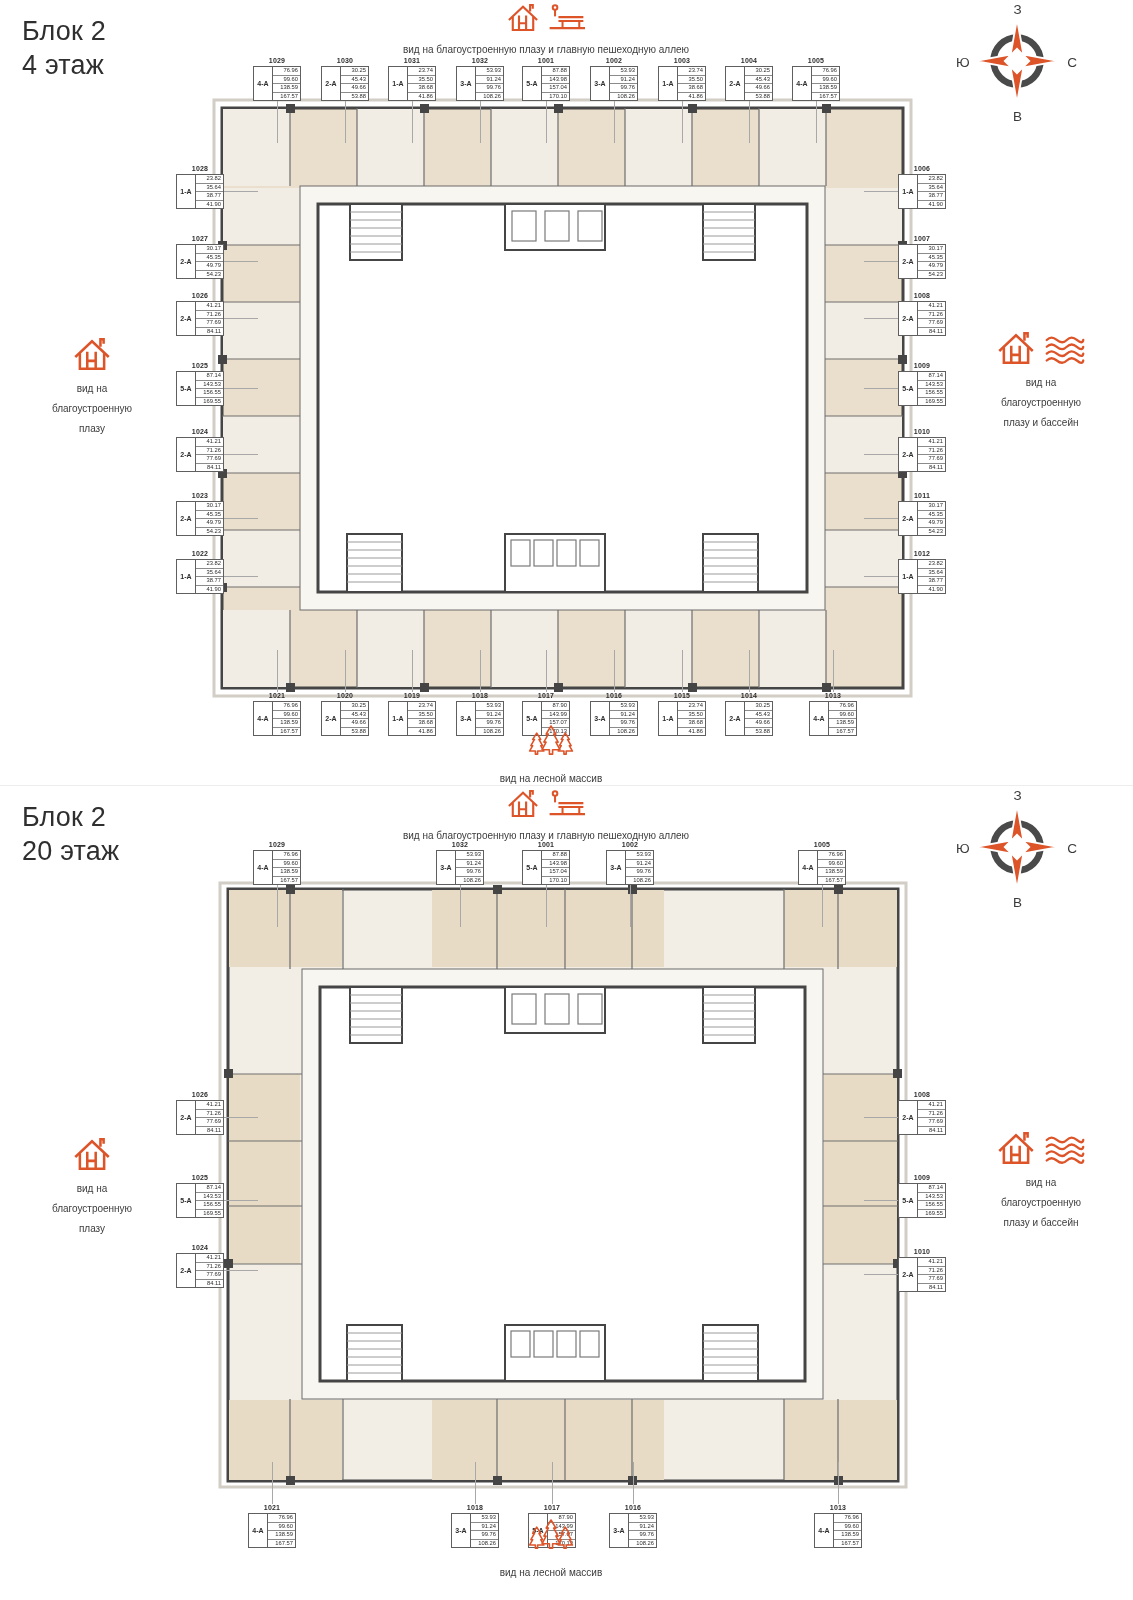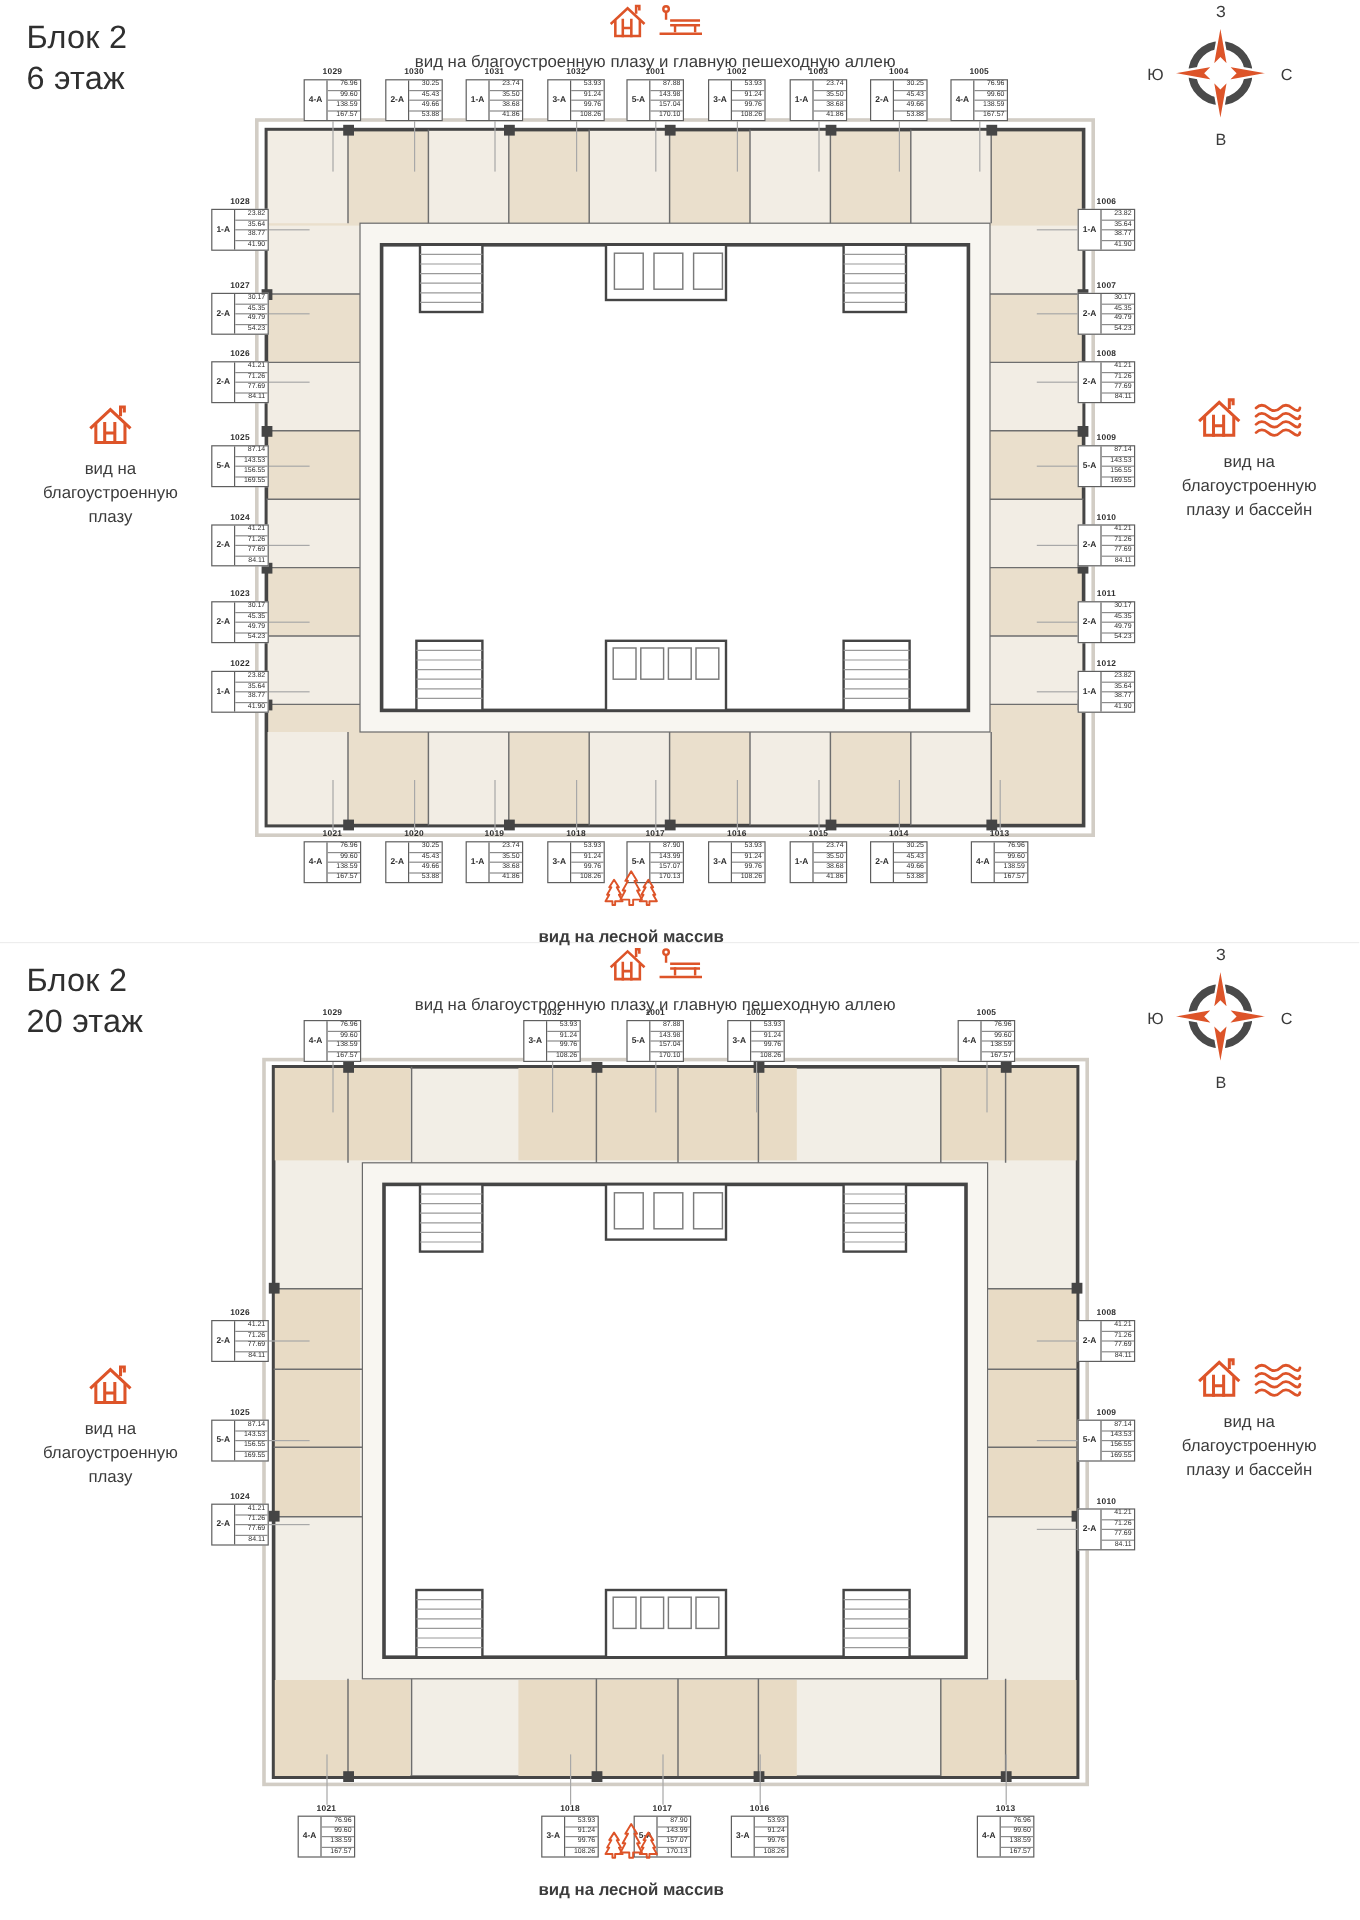--- a/index.html
+++ b/index.html
@@ -8,27 +8,27 @@
   .plan{position:relative;width:1133px;}
   .plan-1{height:785px;}
   .plan-2{height:815px;border-top:1px solid #ededed;}
   .plan-svg{position:absolute;left:0;top:0;z-index:1;pointer-events:none;}
 
   .plan-header{position:absolute;left:22px;top:14px;z-index:4;}
   .plan-header .t1,.plan-header .t2{font-size:27px;line-height:34px;font-weight:500;color:#2f2f2f;letter-spacing:.2px;}
 
   .view{position:absolute;z-index:4;text-align:center;color:#3c3c3c;}
   .view .vi{display:flex;justify-content:center;align-items:flex-end;gap:9px;color:#dd5429;}
-  .view .vt{font-size:14px;line-height:20px;margin-top:3px;white-space:pre-line;}
+  .view .vt{font-size:10px;line-height:20px;margin-top:3px;white-space:pre-line;}
   .view-top{left:286px;top:2px;width:520px;}
   .view-left{left:14px;width:156px;}
   .view-right{left:956px;width:170px;}
   .plan-1 .view-left{top:336px;} .plan-1 .view-right{top:330px;}
   .plan-2 .view-left{top:350px;} .plan-2 .view-right{top:344px;}
-  .view-bottom{left:366px;width:320px;font-weight:bold;}
+  .view-bottom{left:391px;width:320px;}
   .plan-1 .view-bottom{top:724px;}
   .plan-2 .view-bottom{top:732px;}
 
   .compass{position:absolute;left:960px;top:2px;width:115px;height:122px;z-index:4;}
   .compass svg{position:absolute;left:12px;top:14px;}
   .compass .cl{position:absolute;font-size:13.5px;font-weight:500;color:#3a3a3a;}
   .compass .cl-top{left:0;right:0;top:0;text-align:center;}
   .compass .cl-bottom{left:0;right:0;bottom:0;text-align:center;}
   .compass .cl-left{left:-4px;top:53px;}
   .compass .cl-right{right:-2px;top:53px;}
@@ -167,21 +167,21 @@
           <rect x="218" y="583" width="9" height="9"></rect>
         <rect x="898" y="241" width="9" height="9"></rect>
           <rect x="898" y="355" width="9" height="9"></rect>
           <rect x="898" y="469" width="9" height="9"></rect>
           <rect x="898" y="583" width="9" height="9"></rect>
       </g>
     </svg>
 
     <div class="plan-header">
       <div class="t1">Блок 2</div>
-      <div class="t2">6 этаж</div>
+      <div class="t2">4 этаж</div>
     </div>
 
     <div class="view view-top">
       <div class="vi">
         <span><svg width="32" height="31">
               <use href="#i-house"></use>
             </svg></span>
         <span><svg width="37" height="30">
               <use href="#i-alley"></use>
             </svg></span>

